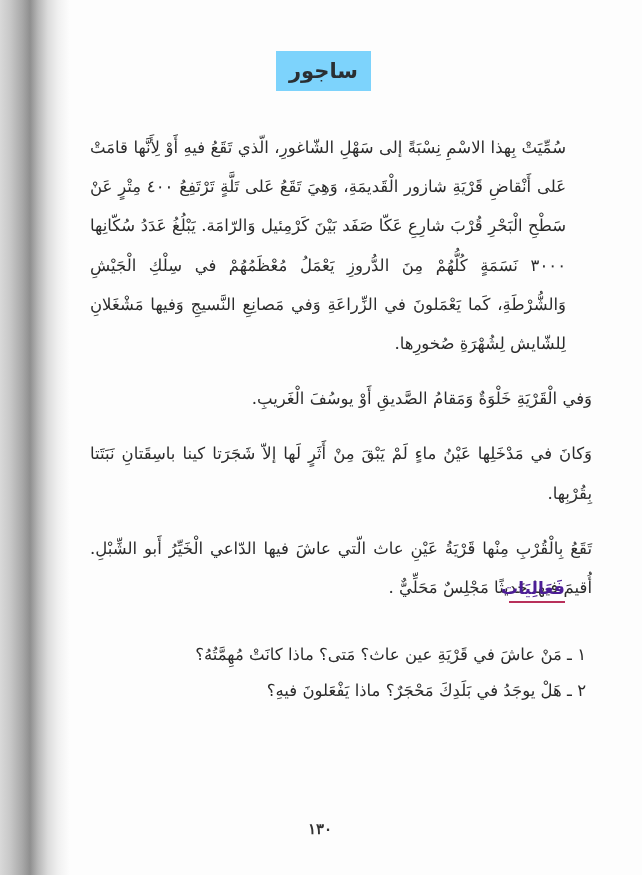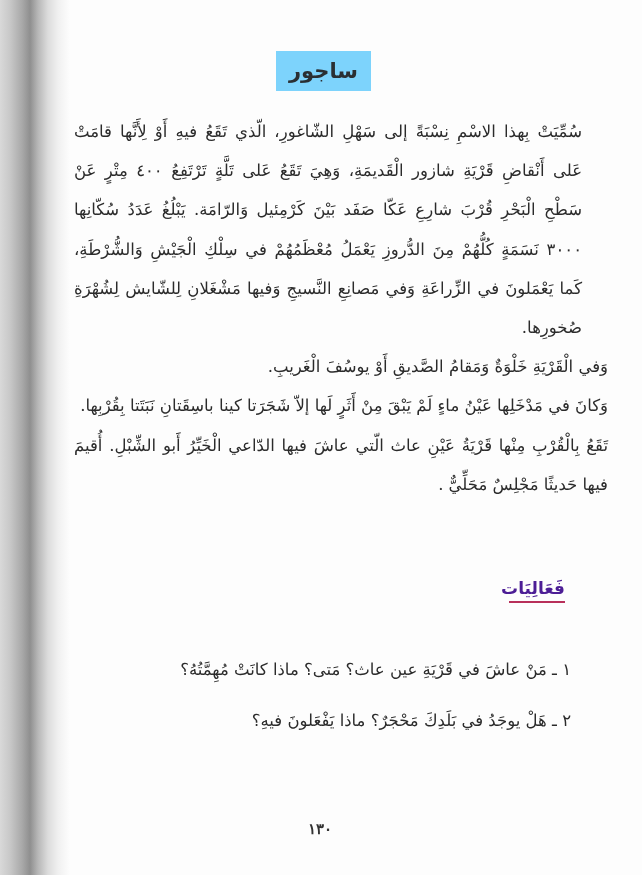--- a/index.html
+++ b/index.html
@@ -46,21 +46,21 @@
     .body-text {
       position: absolute;
       left: 74px; top: 112px;
       width: 534px;
       direction: rtl;
       text-align: justify;
       font-size: 16.5px;
       line-height: 39.2px;
     }
     .body-text p {
-      margin: 0;
+      margin: 16px;
       text-indent: 0;
     }
     .p1 { padding-right: 26px; text-indent: 0; }
     .activities-heading {
       position: absolute;
       left: 455px; top: 578px;
       width: 110px;
       direction: rtl;
       text-align: right;
     }
@@ -78,21 +78,21 @@
     .questions {
       position: absolute;
       left: 74px; top: 637px;
       width: 528px;
       direction: rtl;
       text-align: right;
       font-size: 16.5px;
       line-height: 36px;
     }
     .questions .q {
-      margin: 15px;
+      margin: 0;
       padding-right: 16px;
     }
     .questions .q3 {
       text-align: justify;
       text-align-last: right;
     }
     .page-number {
       position: absolute;
       left: 290px; top: 820px;
       width: 60px;

